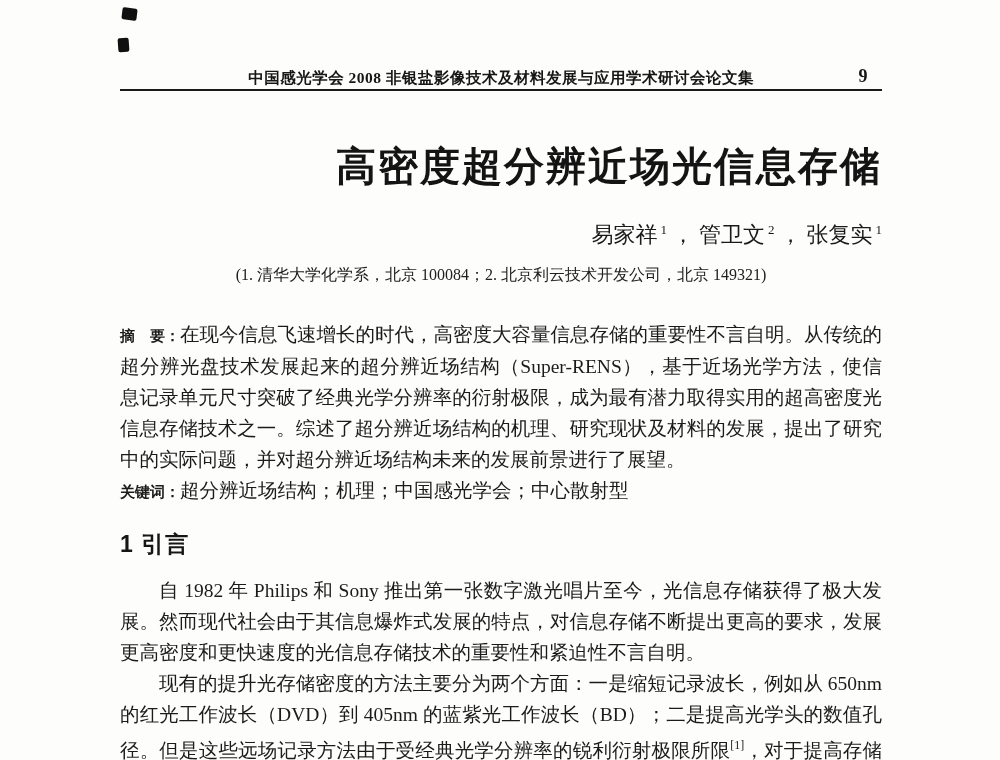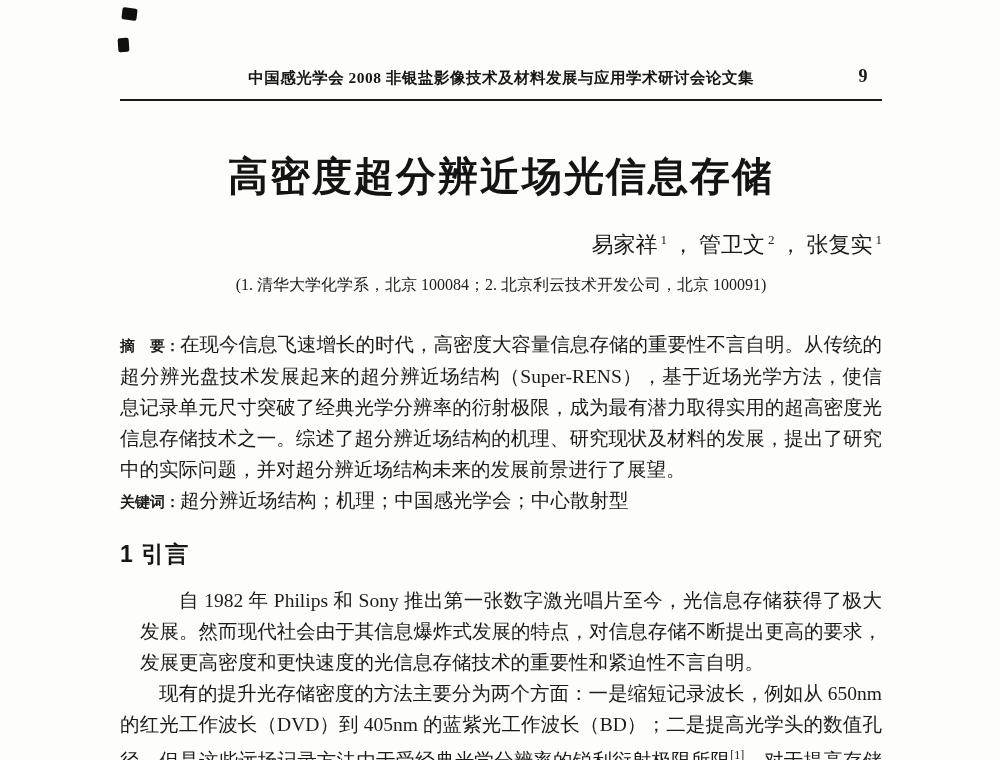--- a/index.html
+++ b/index.html
@@ -31,35 +31,34 @@
     top: 68px;
     width: 762px;
   }
 
   .header {
     position: relative;
     text-align: center;
     font-size: 15.5px;
     font-weight: 600;
     letter-spacing: 0.5px;
-    padding-bottom: 10px;
     border-bottom: 2px solid #1a1a1a;
     color: #161616;
   }
   .page-number {
     position: absolute;
     right: 14px;
     top: -2px;
     font-size: 18px;
     font-weight: 600;
   }
 
   .title {
     margin-top: 48px;
-    text-align: center;
+    text-align: right;
     font-size: 40px;
     font-weight: 700;
     letter-spacing: 2px;
     color: #141414;
   }
 
   .authors {
     margin-top: 26px;
     text-align: right;
     font-size: 22px;
@@ -103,21 +102,21 @@
     color: #161616;
   }
 
   .body-para {
     font-size: 19.5px;
     line-height: 31px;
     text-align: justify;
     text-indent: 2em;
     color: #1b1b1b;
   }
-  .body-para.first { margin-top: 15px; margin-left: 20px; }
+  .body-para.first { margin-top: 15px; }
   .cite-sup { font-size: 12px; }
 </style>
 </head>
 <body>
 
 <div class="page">
 
   <div class="artifact a1"></div>
   <div class="artifact a2"></div>
 
@@ -127,21 +126,21 @@
       <span>中国感光学会 2008 非银盐影像技术及材料发展与应用学术研讨会论文集</span>
       <span class="page-number">9</span>
     </div>
 
     <h1 class="title">高密度超分辨近场光信息存储</h1>
 
     <div class="authors">
       <span><span>易家祥</span><sup>1</sup><span class="sep">，</span></span><span><span>管卫文</span><sup>2</sup><span class="sep">，</span></span><span><span>张复实</span><sup>1</sup></span>
     </div>
 
-    <div class="affiliation">(1. 清华大学化学系，北京 100084；2. 北京利云技术开发公司，北京 100091)</div>
+    <div class="affiliation">(1. 清华大学化学系，北京 100084；2. 北京利云技术开发公司，北京 149321)</div>
 
     <p class="abstract">
       <span class="block-label">摘　要：</span><span>在现今信息飞速增长的时代，高密度大容量信息存储的重要性不言自明。从传统的超分辨光盘技术发展起来的超分辨近场结构（Super-RENS），基于近场光学方法，使信息记录单元尺寸突破了经典光学分辨率的衍射极限，成为最有潜力取得实用的超高密度光信息存储技术之一。综述了超分辨近场结构的机理、研究现状及材料的发展，提出了研究中的实际问题，并对超分辨近场结构未来的发展前景进行了展望。</span>
     </p>
 
     <p class="keywords">
       <span class="block-label">关键词：</span><span>超分辨近场结构；机理；中国感光学会；中心散射型</span>
     </p>
 
     <h2 class="section-heading">1 引言</h2>

